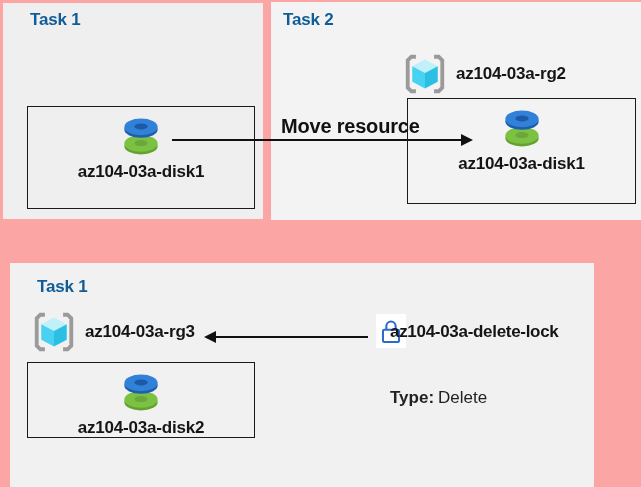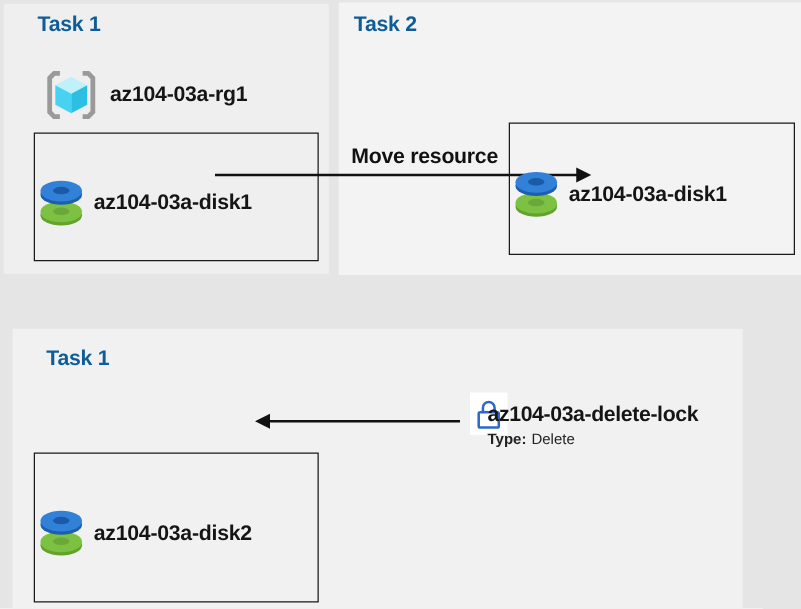--- a/index.html
+++ b/index.html
@@ -1,115 +1,127 @@
 <!DOCTYPE html>
 <html><head>
 <meta charset="utf-8">
 <style>
   html,body{margin:0;padding:0;background:#ffffff;}
   body{font-family:"Liberation Sans",sans-serif;color:#111;}
-  .canvas{position:relative;width:641px;height:487px;background:#e5e5e5;overflow:hidden;}
+  .canvas{position:relative;width:641px;height:487px;background:#fca5a5;overflow:hidden;}
 
   .panel{position:absolute;}
   .panel-task1{left:3px;top:3px;width:260px;height:216px;background:#efefef;}
   .panel-task2{left:271px;top:2px;width:370px;height:218px;background:#f3f3f3;}
   .panel-task3{left:10px;top:263px;width:584px;height:224px;background:#f1f1f1;}
 
   .task-title{position:absolute;font-size:17px;font-weight:bold;color:#0f5c97;letter-spacing:-0.2px;}
   .title-1{left:30px;top:10px;}
   .title-2{left:283px;top:10px;}
   .title-3{left:37px;top:277px;}
 
   .rg-row{position:absolute;display:flex;align-items:center;gap:10px;}
   .rg-row-1{left:36px;top:56px;}
   .rg-row-2{left:404px;top:54px;}
   .rg-row-3{left:33px;top:312px;}
   .rg-label{font-size:17px;font-weight:bold;color:#151515;letter-spacing:-0.2px;white-space:nowrap;}
 
-  .res-box{position:absolute;border:1.5px solid #1a1a1a;display:flex;flex-direction:row;align-items:center;padding-top:9px;gap:5px;box-sizing:border-box;}
+  .res-box{position:absolute;border:1.5px solid #1a1a1a;display:flex;flex-direction:column;align-items:center;padding-top:9px;gap:5px;box-sizing:border-box;}
   .res-box-1{left:27px;top:106px;width:228px;height:103px;}
   .res-box-2{left:407px;top:98px;width:229px;height:106px;}
-  .res-box-3{left:27px;top:362px;width:228px;height:120px;}
+  .res-box-3{left:27px;top:362px;width:228px;height:76px;}
   .res-label{font-size:17px;font-weight:bold;color:#151515;letter-spacing:-0.2px;white-space:nowrap;}
 
   .hline{position:absolute;height:2px;background:#111;}
   .move-line{left:172px;top:139px;width:290px;}
   .lock-line{left:215px;top:336px;width:153px;}
   .arrow-right{position:absolute;width:0;height:0;border-left:12px solid #111;border-top:6.5px solid transparent;border-bottom:6.5px solid transparent;left:461px;top:133.5px;}
   .arrow-left{position:absolute;width:0;height:0;border-right:12px solid #111;border-top:6.5px solid transparent;border-bottom:6.5px solid transparent;left:204px;top:330.5px;}
-  .move-label{position:absolute;left:281px;top:115px;font-size:17px;font-weight:bold;color:#111;letter-spacing:-0.2px;}
+  .move-label{position:absolute;left:281px;top:115px;font-size:20px;font-weight:bold;color:#111;letter-spacing:-0.2px;}
 
   .lock-tile{position:absolute;left:376px;top:314px;width:30px;height:34px;background:#ffffff;display:flex;align-items:center;justify-content:center;}
   .lock-text{position:absolute;left:390px;top:323px;line-height:18.5px;}
   .lock-name{font-size:17px;font-weight:bold;color:#151515;letter-spacing:-0.3px;white-space:nowrap;}
-  .lock-type{font-size:12px;color:#222;}
+  .lock-type{font-size:17px;color:#222;margin-top:47px;}
   .lock-type .tl{font-weight:bold;}
   .lock-type .tv{margin-left:4px;font-weight:normal;}
 
   svg{display:block;}
 </style>
 </head>
 <body>
 
 <div class="canvas">
 
   <div class="panel panel-task1"></div>
   <div class="panel panel-task2"></div>
   <div class="panel panel-task3"></div>
 
   <div class="task-title title-1">Task 1</div>
   <div class="task-title title-2">Task 2</div>
   <div class="task-title title-3">Task 1</div>
 
-  <div class="rg-row rg-row-1">
-    <span>
-      <svg width="42" height="40" viewBox="0 0 46 44">
-        <path d="M13 3 H8 L4 7 V37 L8 41 H13" fill="none" stroke="#9a9a9a" stroke-width="4.2"></path>
-        <path d="M33 3 H38 L42 7 V37 L38 41 H33" fill="none" stroke="#9a9a9a" stroke-width="4.2"></path>
-        <polygon points="23,6 37,13.5 23,21 9,13.5" fill="#c0f0fa"></polygon>
-        <polygon points="9,13.5 23,21 23,38 9,30.5" fill="#47d2f1"></polygon>
-        <polygon points="37,13.5 23,21 23,38 37,30.5" fill="#2bc0e3"></polygon>
-      </svg>
-    </span>
-    <span class="rg-label">az104-03a-rg1</span>
-  </div>
 
   <div class="res-box res-box-1">
     <span>
       <svg width="42" height="41" viewBox="0 0 48 46">
         <ellipse cx="24" cy="34" rx="19" ry="9.5" fill="#63a32c"></ellipse>
         <ellipse cx="24" cy="31" rx="19" ry="9.5" fill="#7cc142"></ellipse>
         <ellipse cx="24" cy="30.5" rx="7.5" ry="3.4" fill="#69a839"></ellipse>
         <ellipse cx="24" cy="15" rx="19" ry="9.5" fill="#1c5faf"></ellipse>
         <ellipse cx="24" cy="12" rx="19" ry="9.5" fill="#3181d9"></ellipse>
         <ellipse cx="24" cy="11.5" rx="7.5" ry="3.4" fill="#1c5aa8"></ellipse>
       </svg>
     </span>
     <span class="res-label">az104-03a-disk1</span>
   </div>
 
   <div class="move-label">Move resource</div>
   <div class="hline move-line"></div>
   <div class="arrow-right"></div>
 
+  <div class="rg-row rg-row-2">
+    <span>
+      <svg width="42" height="40" viewBox="0 0 46 44">
+        <path d="M13 3 H8 L4 7 V37 L8 41 H13" fill="none" stroke="#9a9a9a" stroke-width="4.2"></path>
+        <path d="M33 3 H38 L42 7 V37 L38 41 H33" fill="none" stroke="#9a9a9a" stroke-width="4.2"></path>
+        <polygon points="23,6 37,13.5 23,21 9,13.5" fill="#c0f0fa"></polygon>
+        <polygon points="9,13.5 23,21 23,38 9,30.5" fill="#47d2f1"></polygon>
+        <polygon points="37,13.5 23,21 23,38 37,30.5" fill="#2bc0e3"></polygon>
+      </svg>
+    </span>
+    <span class="rg-label">az104-03a-rg2</span>
+  </div>
 
   <div class="res-box res-box-2">
     <span>
       <svg width="42" height="41" viewBox="0 0 48 46">
         <ellipse cx="24" cy="34" rx="19" ry="9.5" fill="#63a32c"></ellipse>
         <ellipse cx="24" cy="31" rx="19" ry="9.5" fill="#7cc142"></ellipse>
         <ellipse cx="24" cy="30.5" rx="7.5" ry="3.4" fill="#69a839"></ellipse>
         <ellipse cx="24" cy="15" rx="19" ry="9.5" fill="#1c5faf"></ellipse>
         <ellipse cx="24" cy="12" rx="19" ry="9.5" fill="#3181d9"></ellipse>
         <ellipse cx="24" cy="11.5" rx="7.5" ry="3.4" fill="#1c5aa8"></ellipse>
       </svg>
     </span>
     <span class="res-label">az104-03a-disk1</span>
   </div>
 
+  <div class="rg-row rg-row-3">
+    <span>
+      <svg width="42" height="40" viewBox="0 0 46 44">
+        <path d="M13 3 H8 L4 7 V37 L8 41 H13" fill="none" stroke="#9a9a9a" stroke-width="4.2"></path>
+        <path d="M33 3 H38 L42 7 V37 L38 41 H33" fill="none" stroke="#9a9a9a" stroke-width="4.2"></path>
+        <polygon points="23,6 37,13.5 23,21 9,13.5" fill="#c0f0fa"></polygon>
+        <polygon points="9,13.5 23,21 23,38 9,30.5" fill="#47d2f1"></polygon>
+        <polygon points="37,13.5 23,21 23,38 37,30.5" fill="#2bc0e3"></polygon>
+      </svg>
+    </span>
+    <span class="rg-label">az104-03a-rg3</span>
+  </div>
 
   <div class="res-box res-box-3">
     <span>
       <svg width="42" height="41" viewBox="0 0 48 46">
         <ellipse cx="24" cy="34" rx="19" ry="9.5" fill="#63a32c"></ellipse>
         <ellipse cx="24" cy="31" rx="19" ry="9.5" fill="#7cc142"></ellipse>
         <ellipse cx="24" cy="30.5" rx="7.5" ry="3.4" fill="#69a839"></ellipse>
         <ellipse cx="24" cy="15" rx="19" ry="9.5" fill="#1c5faf"></ellipse>
         <ellipse cx="24" cy="12" rx="19" ry="9.5" fill="#3181d9"></ellipse>
         <ellipse cx="24" cy="11.5" rx="7.5" ry="3.4" fill="#1c5aa8"></ellipse>

